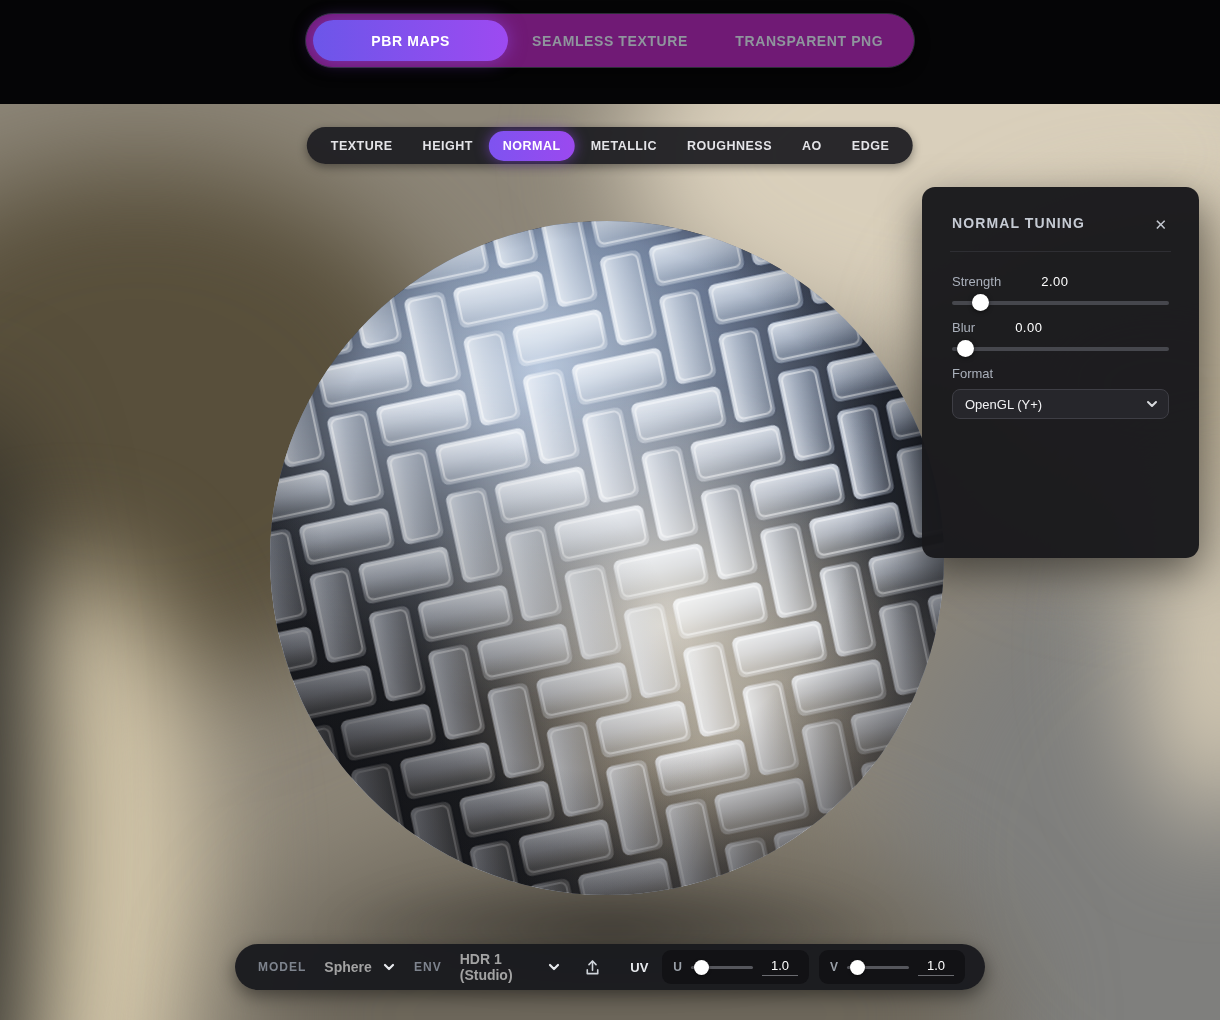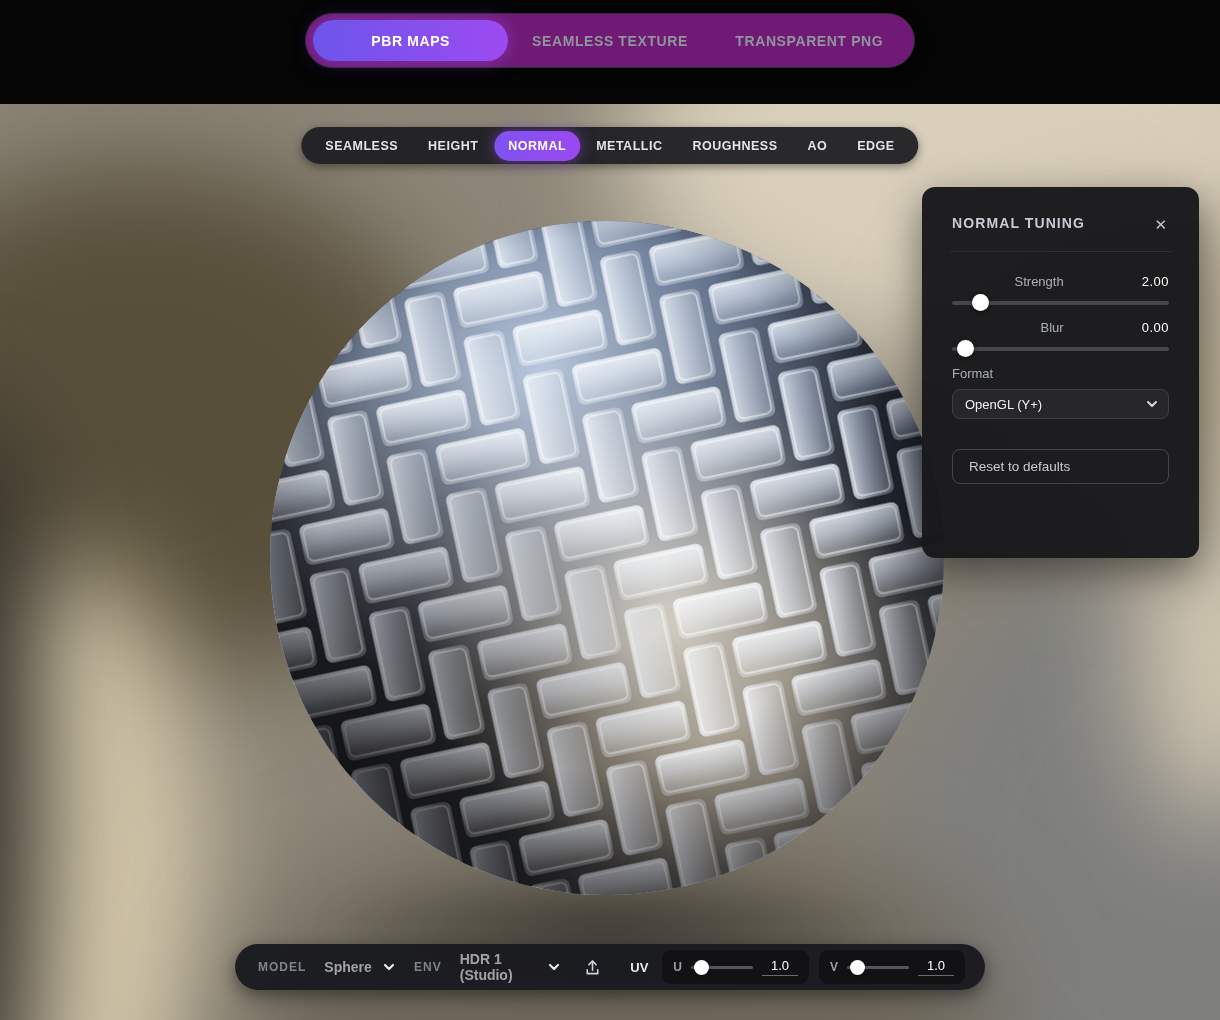--- a/index.html
+++ b/index.html
@@ -63,21 +63,21 @@
   
   .panel { position:absolute; left:922px; top:83px; width:277px; height:371px;
            background:rgba(24,24,27,.97); border-radius:13px; z-index:35;
            box-shadow:0 14px 40px rgba(0,0,0,.5); padding:28px 30px 0 30px; color:#fff; }
   .panel-head { display:flex; justify-content:space-between; align-items:flex-start; }
   .panel-title { font-size:14px; font-weight:bold; letter-spacing:1.1px; color:#c6cbd4; }
   .panel-close { background:none; border:none; color:#c3c7cf; font-size:15px; cursor:pointer;
                  line-height:1; padding:2px; }
   .panel-divider { height:1px; background:#2e2e33; margin:17px -2px 22px -2px; }
   .ctl { margin-bottom:9px; }
-  .ctl-head { display:flex; justify-content:flex-end; align-items:baseline; margin-bottom:5px;gap:38px; }
+  .ctl-head { display:flex; justify-content:flex-start; align-items:baseline; margin-bottom:5px; }
   .ctl-label { font-size:13px; color:#aab0bb; }
   .ctl-value { font-size:13px; color:#fff; letter-spacing:.5px;margin-left:40px; }
   .slider { position:relative; height:17px; cursor:pointer; }
   .slider .track { position:absolute; left:0; right:0; top:7px; height:4px; border-radius:2px; background:#46474d; }
   .slider .thumb { position:absolute; top:0; width:17px; height:17px; border-radius:50%; background:#fff;
                    box-shadow:0 1px 4px rgba(0,0,0,.55); }
   .format-label { font-size:13px; color:#aab0bb; margin:8px 0 8px 0; }
   .select-wrap { position:relative; }
   .format-select { width:100%; -webkit-appearance:none; appearance:none; background:#26262b;
                    border:1px solid #3e3e45; border-radius:8px; height:30px; color:#f2f2f4;
@@ -127,21 +127,21 @@
     <div class="bg-blob b1"></div>
     <div class="bg-blob b2"></div>
     <div class="bg-blob b3"></div>
     <div class="bg-blob b4"></div>
     <div class="bg-blob b5"></div>
     <div class="bg-blob b6"></div>
     <div class="bg-blob b7"></div>
     <div class="bg-blob b8"></div>
 
     <nav class="map-tabs">
-      <button class="map-tab">SEAMLESS</button>
+      <button class="map-tab">TEXTURE</button>
       <button class="map-tab">HEIGHT</button>
       <button class="map-tab active">NORMAL</button>
       <button class="map-tab">METALLIC</button>
       <button class="map-tab">ROUGHNESS</button>
       <button class="map-tab">AO</button>
       <button class="map-tab">EDGE</button>
     </nav>
 
     <div class="floor-shadow"></div>
     <div class="sphere">
@@ -234,21 +234,20 @@
       <div class="format-label">Format</div>
       <div class="select-wrap">
         <select class="format-select">
           <option>OpenGL (Y+)</option>
         </select>
         <svg class="select-chevron" width="16" height="16" viewBox="0 0 16 16">
           <path d="M4 6 l4 4 4 -4" fill="none" stroke="#d8dade" stroke-width="2" stroke-linecap="round" stroke-linejoin="round"></path>
         </svg>
       </div>
 
-      <button class="reset-btn">Reset to defaults</button>
     </aside>
 
     <div class="bottombar">
       <span class="bb-label">MODEL</span>
       <span class="bb-value">Sphere</span>
       <span class="bb-chevron">
         <svg width="16" height="16" viewBox="0 0 16 16">
             <path d="M4 6 l4 4 4 -4" fill="none" stroke="#e8eaee" stroke-width="2.2" stroke-linecap="round" stroke-linejoin="round"></path>
           </svg>
       </span>

